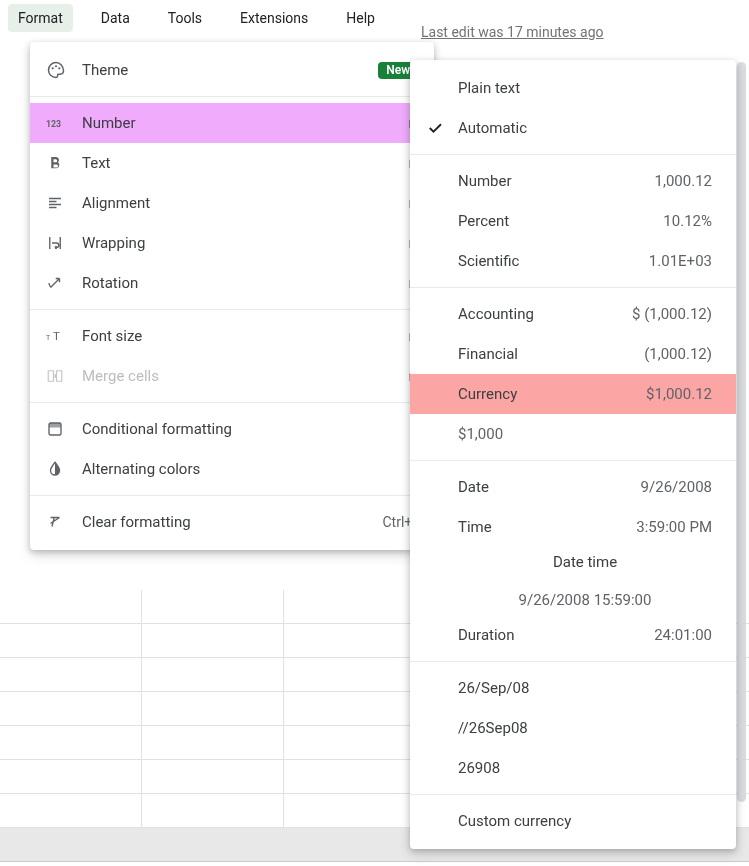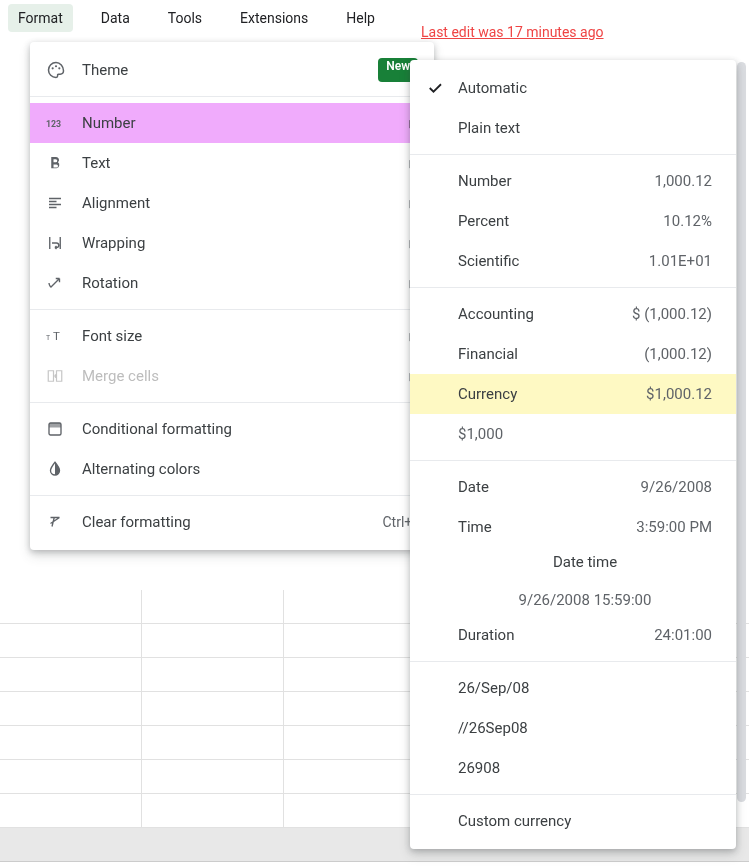--- a/index.html
+++ b/index.html
@@ -25,21 +25,21 @@
     border-radius: 4px;
     cursor: pointer;
     color: #202124;
     font-size: 14px;
   }
   .menubar-item.active {
     background: #e6f0e9;
   }
   .last-edit {
     margin-left: 18px;
-    color: #ef4444;
+    color: #737373;
     text-decoration: underline;
     cursor: pointer;
     margin-top: 27px;
   }
   .toolbar-fragment {
     position: absolute;
     top: 58px;
     left: 430px;
     right: 0;
     height: 32px;
@@ -95,37 +95,37 @@
   .menu-row.disabled .icon-slot { color: #c6c6c6; }
   .menu-row .label { flex: 1; font-size: 15px; }
   .menu-row .arrow { color: #5f6368; font-size: 11px; }
   .menu-row.hovered .arrow { color: #202124; }
   .menu-row .shortcut { color: #5f6368; font-size: 14px; }
   .badge-new {
     background: #188038;
     color: #fff;
     font-size: 12px;
     font-weight: 600;
-    padding: 1px 8px 9px;
+    padding: 1px 8px 2px;
     border-radius: 4px;
   }
   .sep {
     height: 1px;
     background: #e8eaed;
     margin: 6px 0;
   }
   .sub-row {
     display: flex;
     align-items: center;
     min-height: 40px;
     padding: 0 24px 0 16px;
     cursor: pointer;
     color: #3c4043;
   }
-  .sub-row.hovered { background: #fef9c3; }
+  .sub-row.hovered { background: #fca5a5; }
   .sub-row .check-slot {
     width: 32px;
     display: flex;
     align-items: center;
     color: #202124;
   }
   .sub-row .sub-label { flex: 1; font-size: 15px; color: #3c4043;}
   .sub-row .sub-example { color: #5f6368; font-size: 15px; text-align: right;}
   .sub-row.stack { flex-wrap: wrap; padding-top:6px; padding-bottom:6px;}
   .sub-row.stack .sub-label { flex: 1 0 100%; }
@@ -376,49 +376,49 @@
         </svg>
     </span>
     <span class="label">Clear formatting</span>
     <span class="shortcut">Ctrl+\</span>
   </div>
 </div>
 
 <div class="submenu">
 
   <div class="sub-row">
+    <span class="check-slot"></span>
+    <span class="sub-label">Plain text</span>
+  </div>
+
+  <div class="sub-row">
     <span class="check-slot">
       <svg width="18" height="18" viewBox="0 0 24 24">
           <path fill="none" stroke="#202124" stroke-width="2.4" d="M5 12l5 5L20 7"></path>
         </svg>
     </span>
     <span class="sub-label">Automatic</span>
-  </div>
-
-  <div class="sub-row">
-    <span class="check-slot"></span>
-    <span class="sub-label">Plain text</span>
   </div>
 
   <div class="sep"></div>
 
   <div class="sub-row">
     <span class="check-slot"></span>
     <span class="sub-label">Number</span>
     <span class="sub-example">1,000.12</span>
   </div>
   <div class="sub-row">
     <span class="check-slot"></span>
     <span class="sub-label">Percent</span>
     <span class="sub-example">10.12%</span>
   </div>
   <div class="sub-row">
     <span class="check-slot"></span>
     <span class="sub-label">Scientific</span>
-    <span class="sub-example">1.01E+01</span>
+    <span class="sub-example">1.01E+03</span>
   </div>
 
   <div class="sep"></div>
 
   <div class="sub-row">
     <span class="check-slot"></span>
     <span class="sub-label">Accounting</span>
     <span class="sub-example">$ (1,000.12)</span>
   </div>
   <div class="sub-row">

